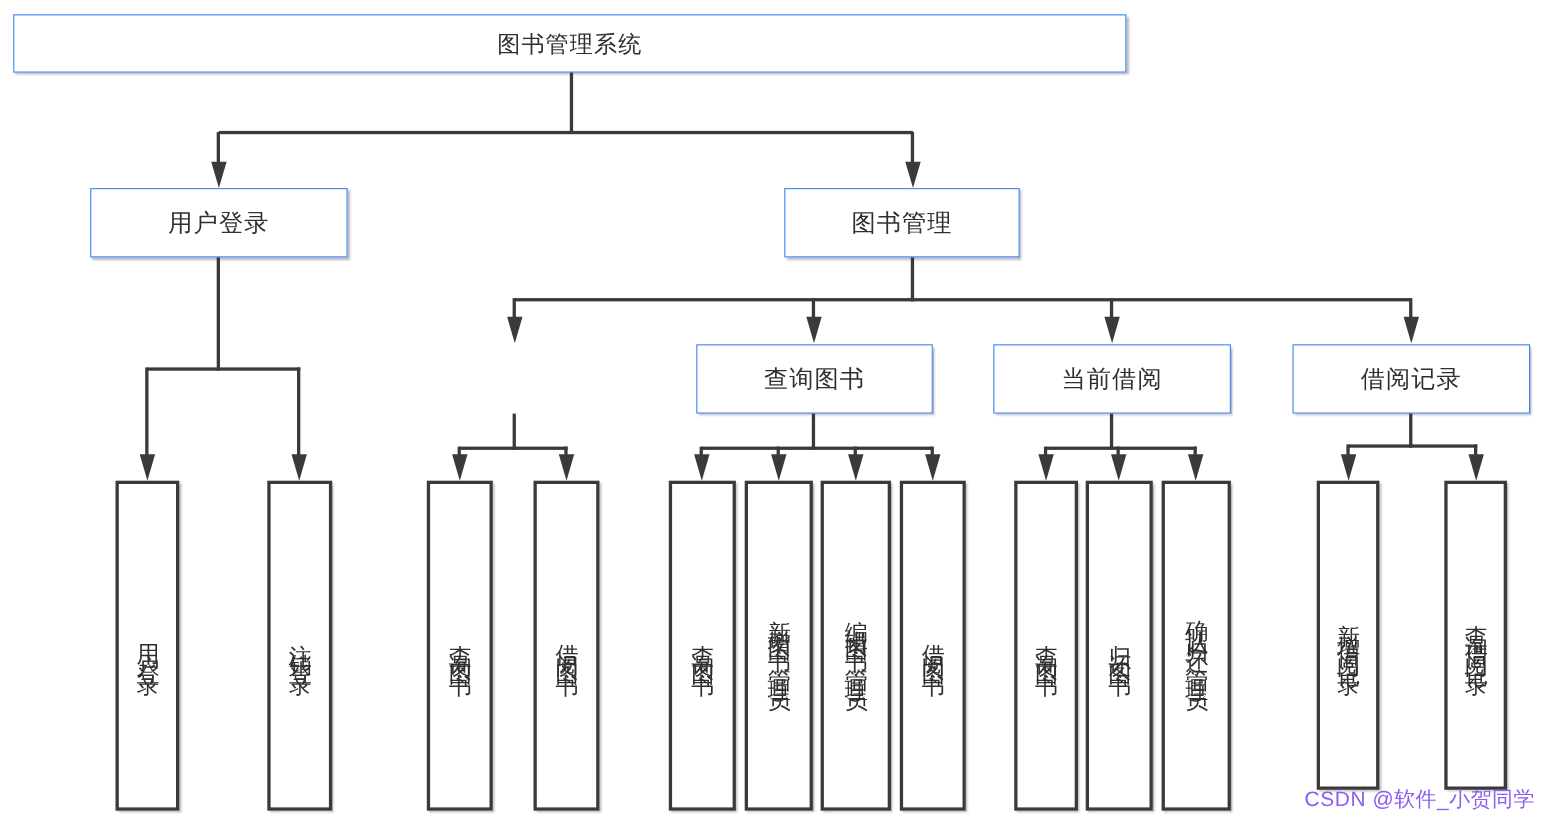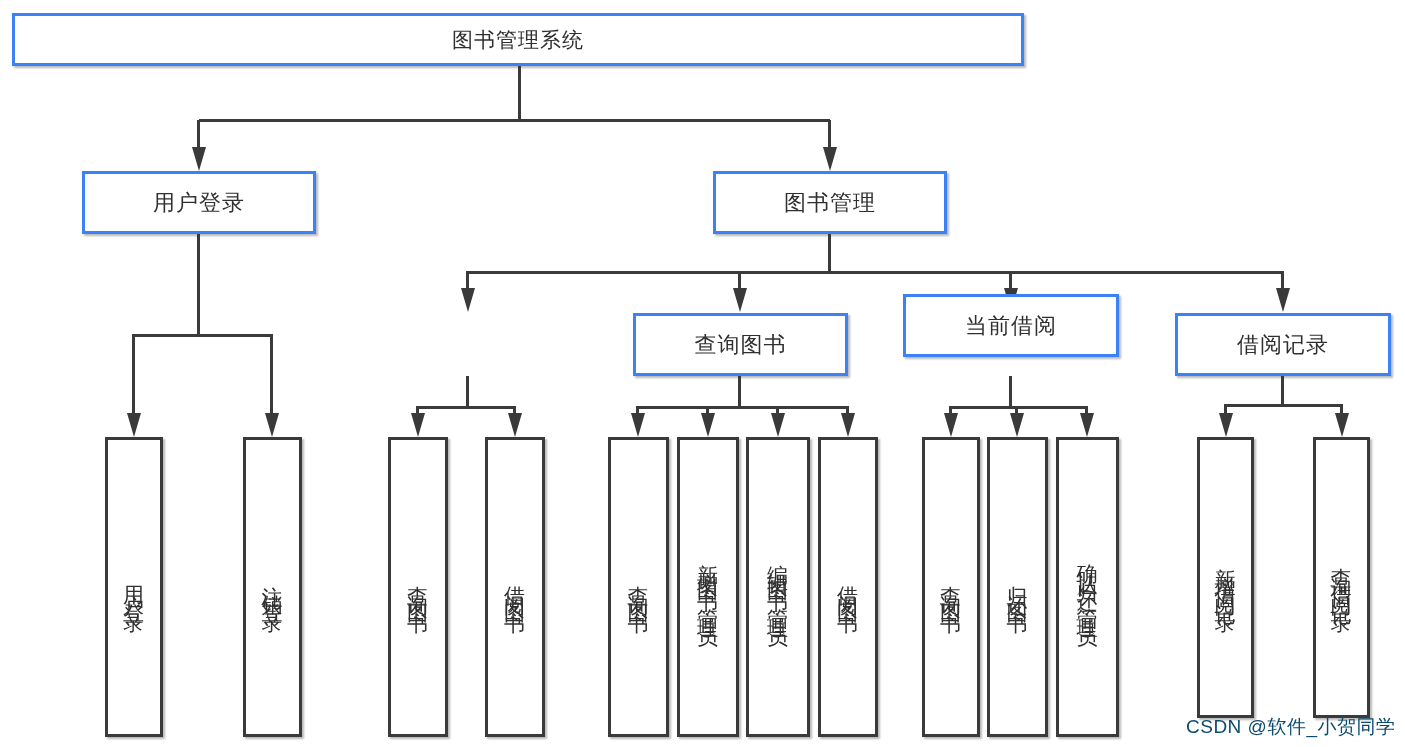--- a/index.html
+++ b/index.html
@@ -13,21 +13,21 @@
     width: 1405px;
     height: 747px;
     background: #ffffff;
     overflow: hidden;
   }
   
   .box {
     position: absolute;
     box-sizing: border-box;
     background: #ffffff;
-    border: 3px solid #3b82f6;
+    border: 1px solid #3b82f6;
     box-shadow: 2px 2px 2px rgba(0,0,0,0.28);
     display: flex;
     align-items: center;
     justify-content: center;
     font-size: 22px;
     color: #2f2f2f;
     letter-spacing: 1px;
     white-space: nowrap;
   }
   .box.root { font-size: 21px; }
@@ -65,21 +65,21 @@
     height: 0;
     border-left: 7px solid transparent;
     border-right: 7px solid transparent;
     border-top: 24px solid #3a3a3a;
   }
   .watermark {
     position: absolute;
     left: 1186px;
     top: 714px;
     font-size: 19px;
-    color: #0c4a6e;
+    color: #8b5cf6;
     letter-spacing: 0.5px;
     white-space: nowrap;
   }
 </style>
 </head>
 <body>
 
 <div id="canvas">
 
   <div class="box root" style="left:12px; top:13px; width:1012px; height:53px;">
@@ -91,21 +91,21 @@
     <div class="hln" style="left:199px; top:119px; width:631px;"></div>
     <div class="vln" style="left:197px; top:120px; height:30px;"></div>
     <div class="vln" style="left:828px; top:120px; height:30px;"></div>
     <div class="arw" style="left:192px; top:147px;"></div>
     <div class="arw" style="left:823px; top:147px;"></div>
   </div>
 
   <div class="box" style="left:82px; top:171px; width:234px; height:63px;">
     <span>用户登录</span>
   </div>
-  <div class="box" style="left:713px; top:171px; width:234px; height:63px;">
+  <div class="box" style="left:713px; top:171px; width:214px; height:63px;">
     <span>图书管理</span>
   </div>
 
   <div>
     <div class="vln" style="left:197px; top:234px; height:103px;"></div>
     <div class="hln" style="left:134px; top:334px; width:139px;"></div>
     <div class="vln" style="left:132px; top:334px; height:81px;"></div>
     <div class="vln" style="left:270px; top:334px; height:81px;"></div>
     <div class="arw" style="left:127px; top:413px;"></div>
     <div class="arw" style="left:265px; top:413px;"></div>
@@ -120,21 +120,21 @@
     <div class="vln" style="left:1281px; top:271px; height:19px;"></div>
     <div class="arw" style="left:461px; top:288px;"></div>
     <div class="arw" style="left:733px; top:288px;"></div>
     <div class="arw" style="left:1004px; top:288px;"></div>
     <div class="arw" style="left:1276px; top:288px;"></div>
   </div>
 
   <div class="box" style="left:633px; top:313px; width:215px; height:63px;">
     <span>查询图书</span>
   </div>
-  <div class="box" style="left:903px; top:294px; width:216px; height:63px;">
+  <div class="box" style="left:903px; top:313px; width:216px; height:63px;">
     <span>当前借阅</span>
   </div>
   <div class="box" style="left:1175px; top:313px; width:216px; height:63px;">
     <span>借阅记录</span>
   </div>
 
   <div>
     <div class="vln" style="left:466px; top:376px; height:33px;"></div>
     <div class="hln" style="left:418px; top:406px; width:98px;"></div>
     <div class="vln" style="left:416px; top:406px; height:10px;"></div>

